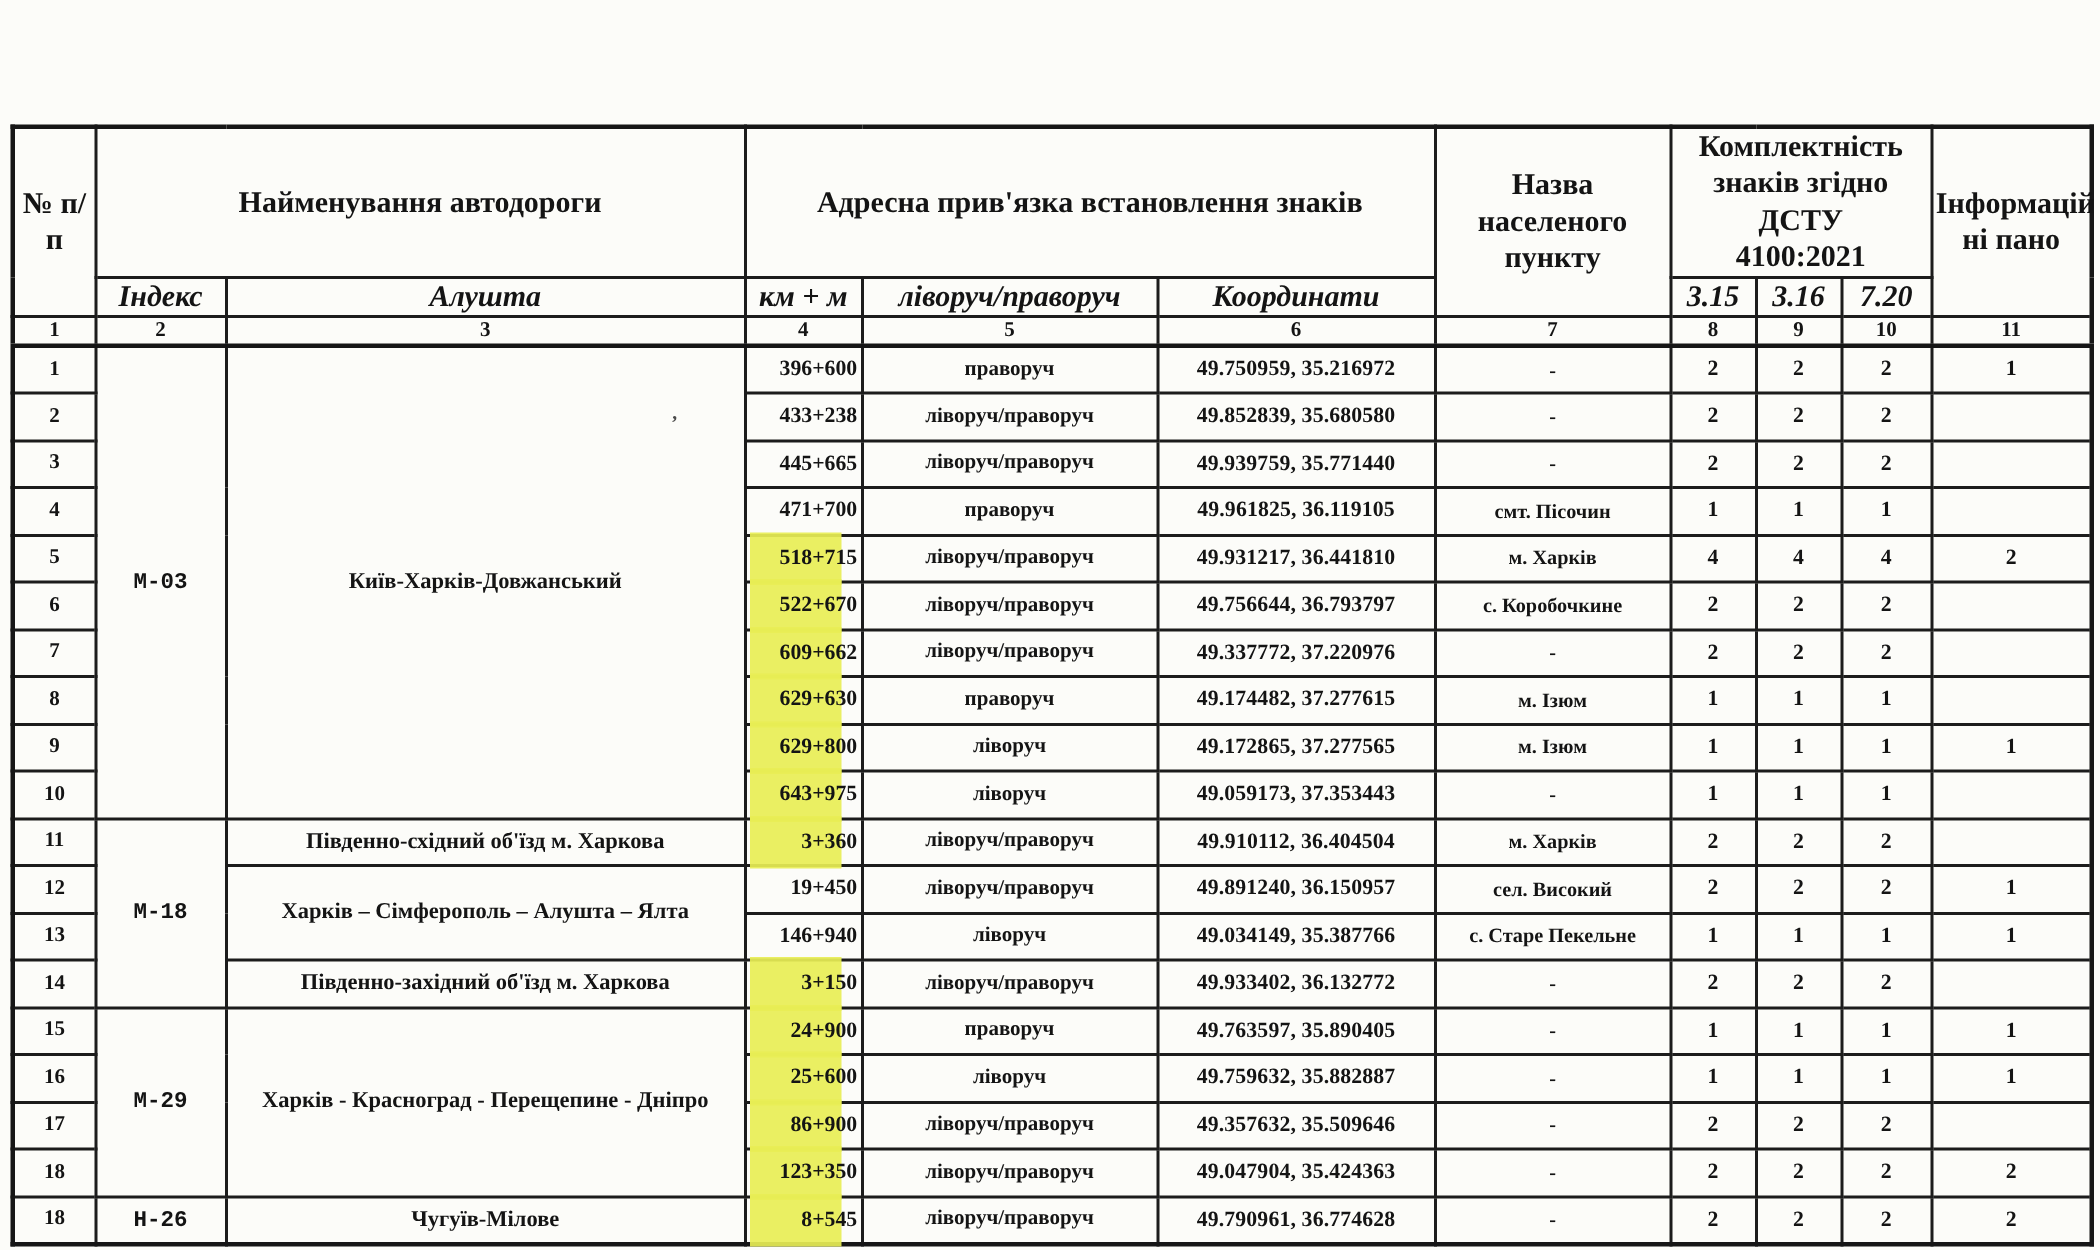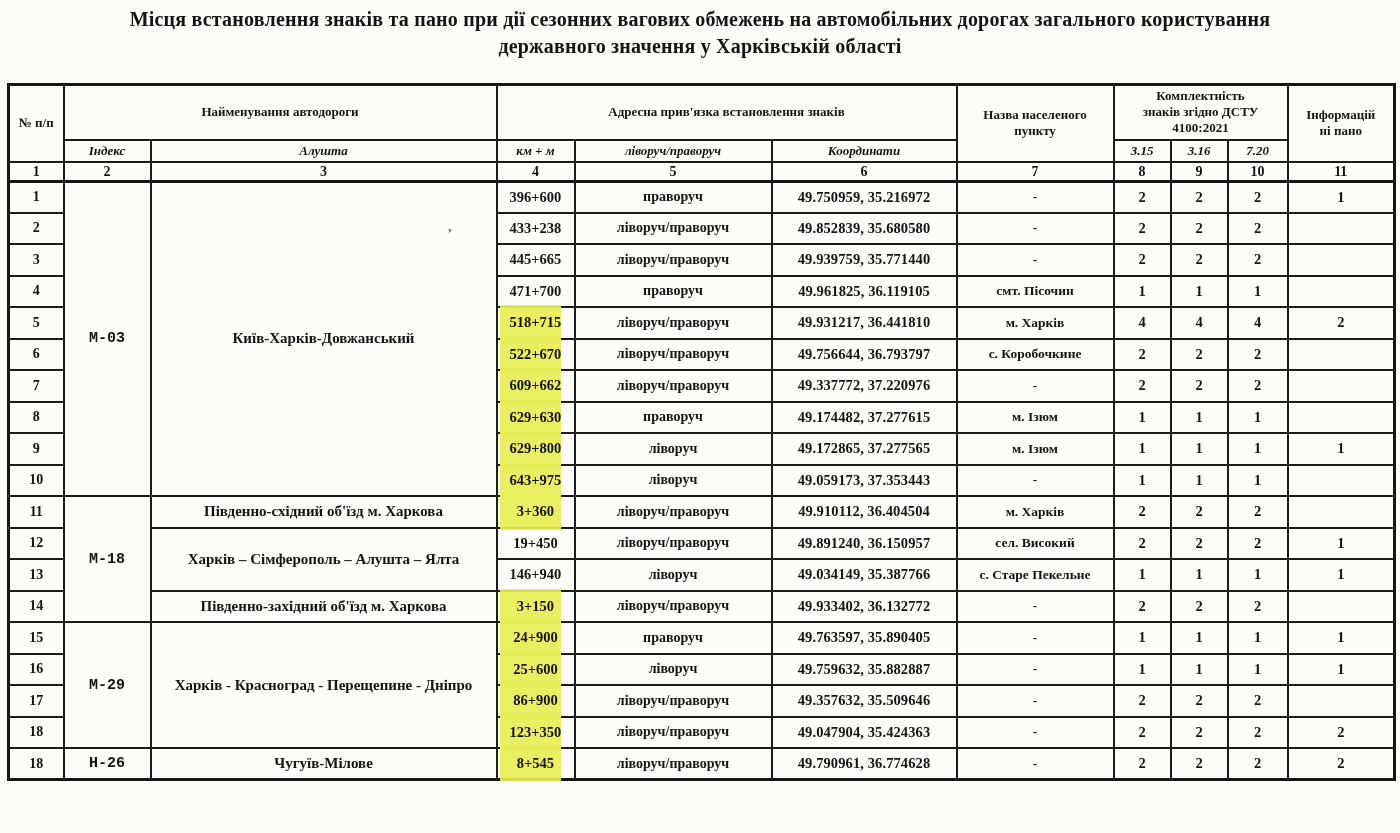--- a/index.html
+++ b/index.html
@@ -20,32 +20,32 @@
     border-collapse:collapse;table-layout:fixed;
     border:3px solid #161616;
   }
   th,td{
     border:2px solid #1c1c1c;
     padding:0 2px;
     text-align:center;vertical-align:middle;
     font-weight:bold;
     overflow:visible;
   }
-  thead th{font-size:13px;line-height:1.22;white-space:pre-line;}
+  thead th{font-size:20px;line-height:1.22;white-space:pre-line;}
   thead{border-bottom:3px solid #161616;}
   tr.hrow-a{height:55px;}
   tr.hrow-b{height:22px;font-style:italic;}
   tr.hrow-c{height:18px;}
   tr.hrow-c th{font-size:14px;}
   tbody tr{height:31.5px;}
   td{font-size:14px;}
   td.num{font-size:14px;}
   td.idx{font-size:15px;font-family:Liberation Mono, monospace;}
   td.name{font-size:15px;}
-  td.km{font-size:14.5px;}
+  td.km{font-size:14.5px;text-align:right;}
   td.coords{font-size:14.5px;letter-spacing:0.1px;margin-top:19px;}
   td.settl{font-size:13.5px;}
   td.cnt{font-size:14.5px;}
   
   td.hl{position:relative;}
   td.hl .mark{
     position:absolute;left:2px;right:13px;top:-3px;bottom:-3px;
     background:#e8ee55;opacity:.92;z-index:0;
   }
   td.hl .txt{position:relative;z-index:1;}
@@ -54,24 +54,20 @@
   .artifact{
     position:absolute;left:296px;top:42px;
     font-size:13px;color:#4a4a4a;z-index:1;
   }
 </style>
 </head>
 <body>
 
 <div class="page">
 
-  <div class="doc-title">
-    <div>Місця встановлення знаків та пано при дії сезонних вагових обмежень на автомобільних дорогах загального користування</div>
-    <div>державного значення у Харківській області</div>
-  </div>
 
   <table class="main">
     <colgroup>
       <col style="width:55px">
         <col style="width:87px">
         <col style="width:346px">
       <col style="width:78px">
         <col style="width:197px">
         <col style="width:185px">
       <col style="width:157px">

